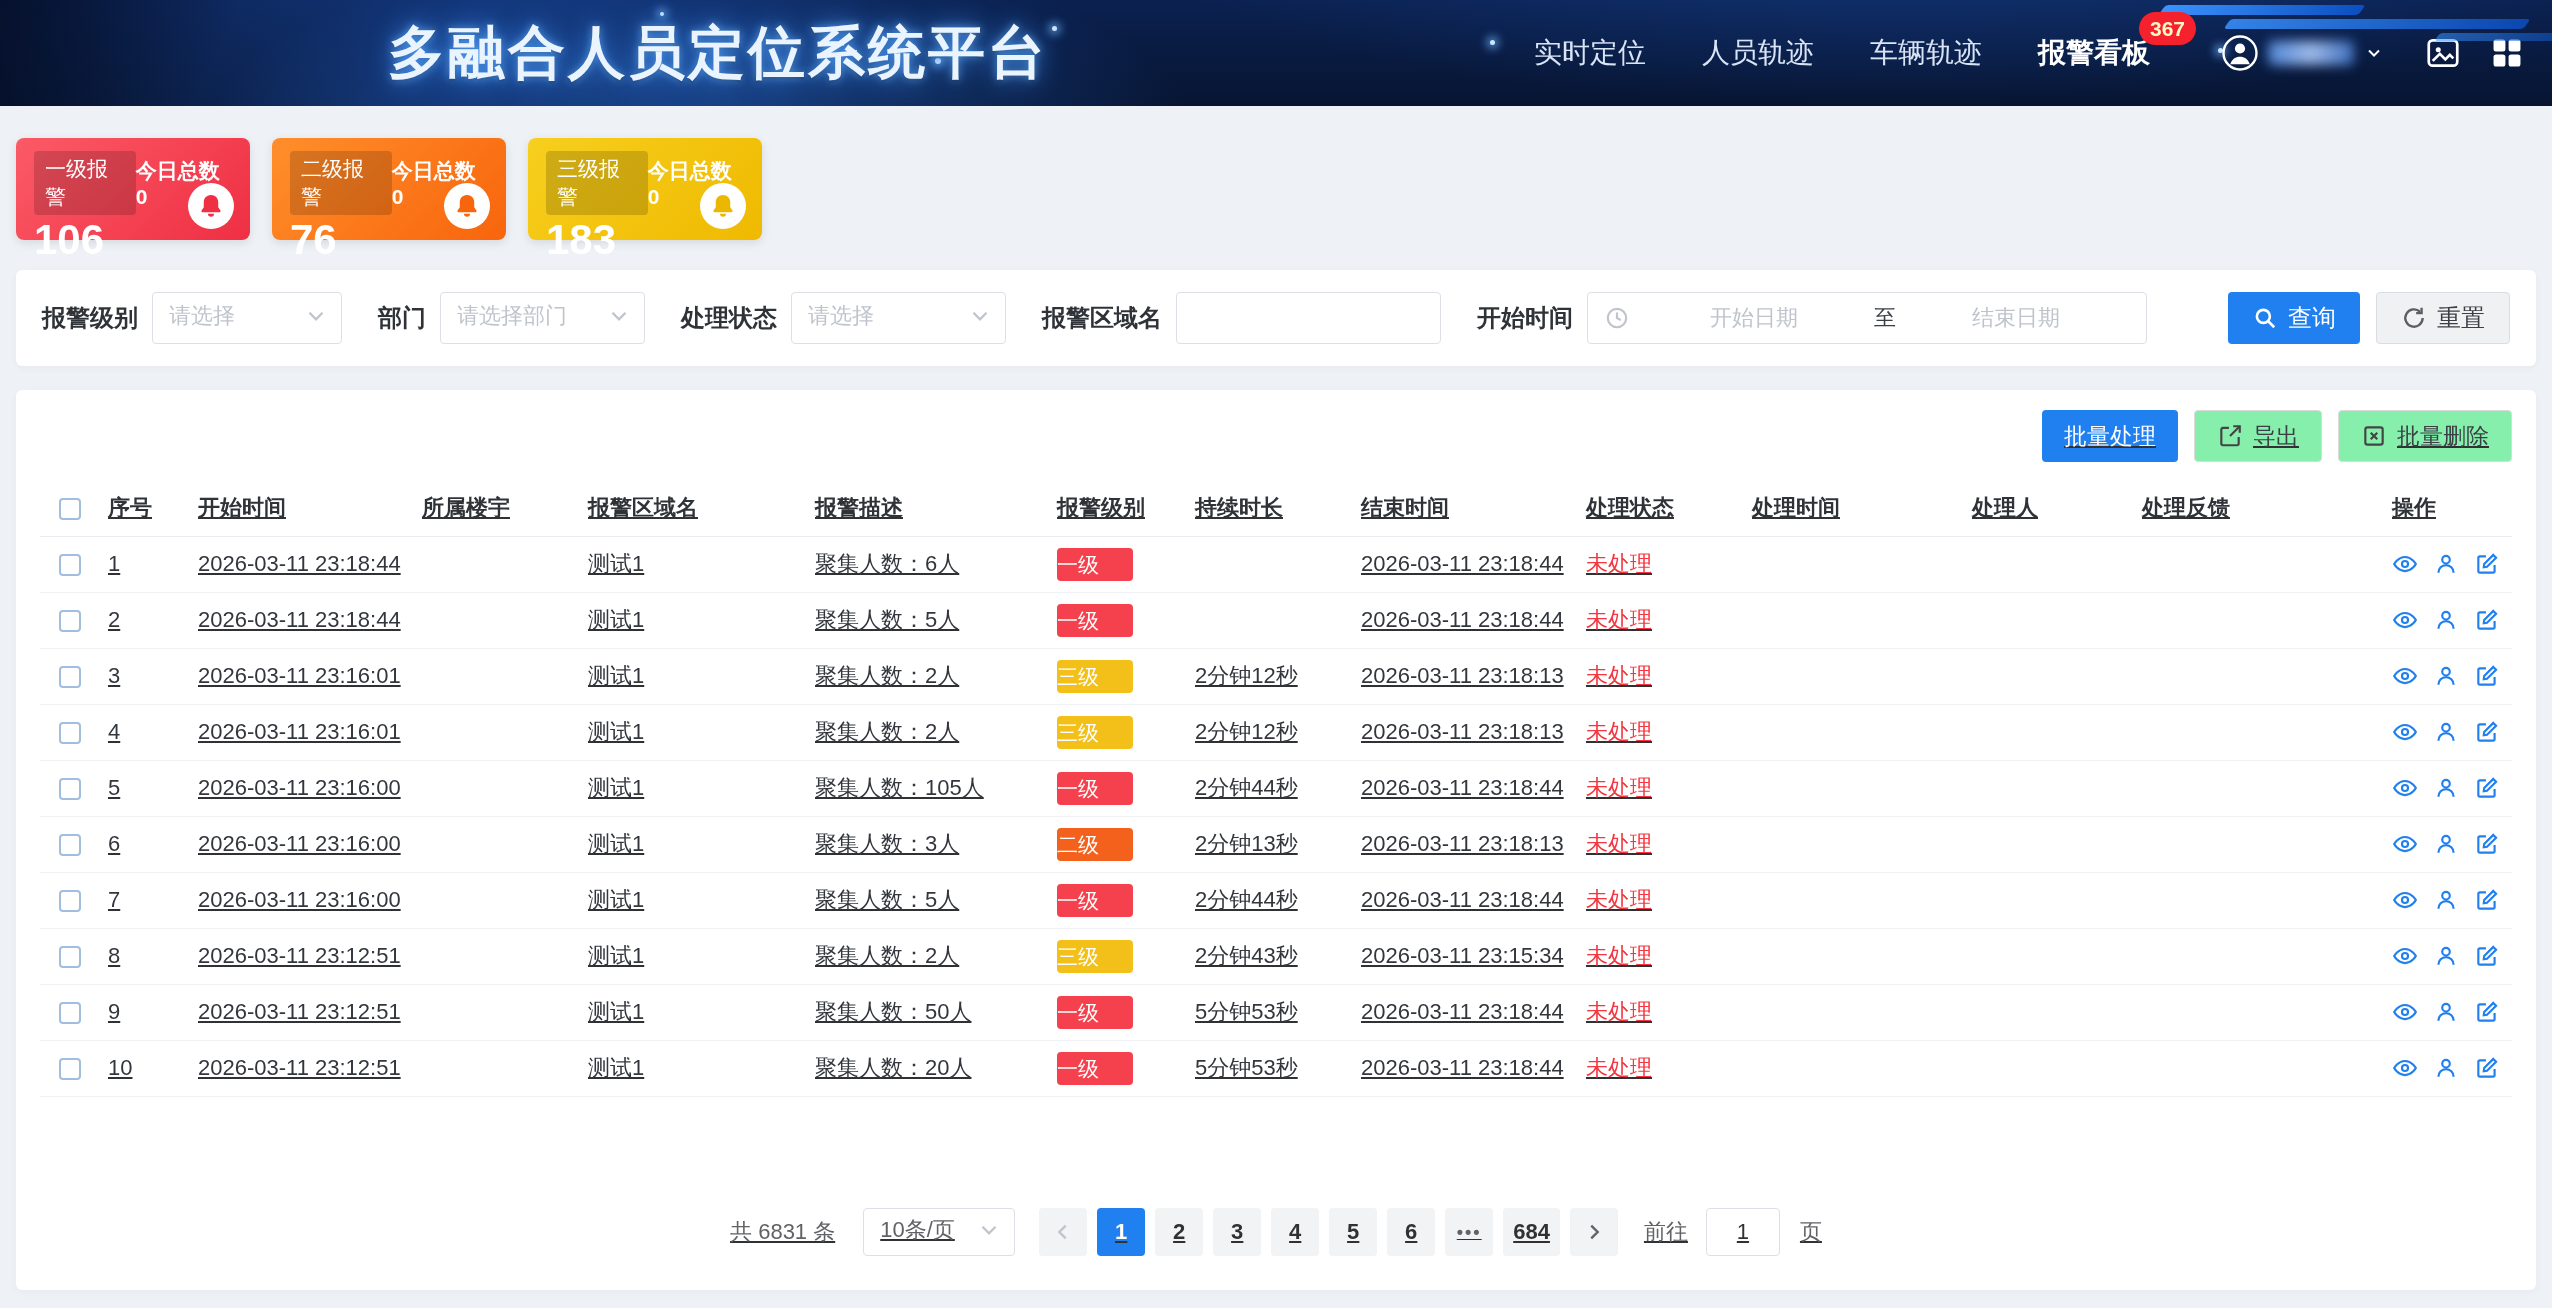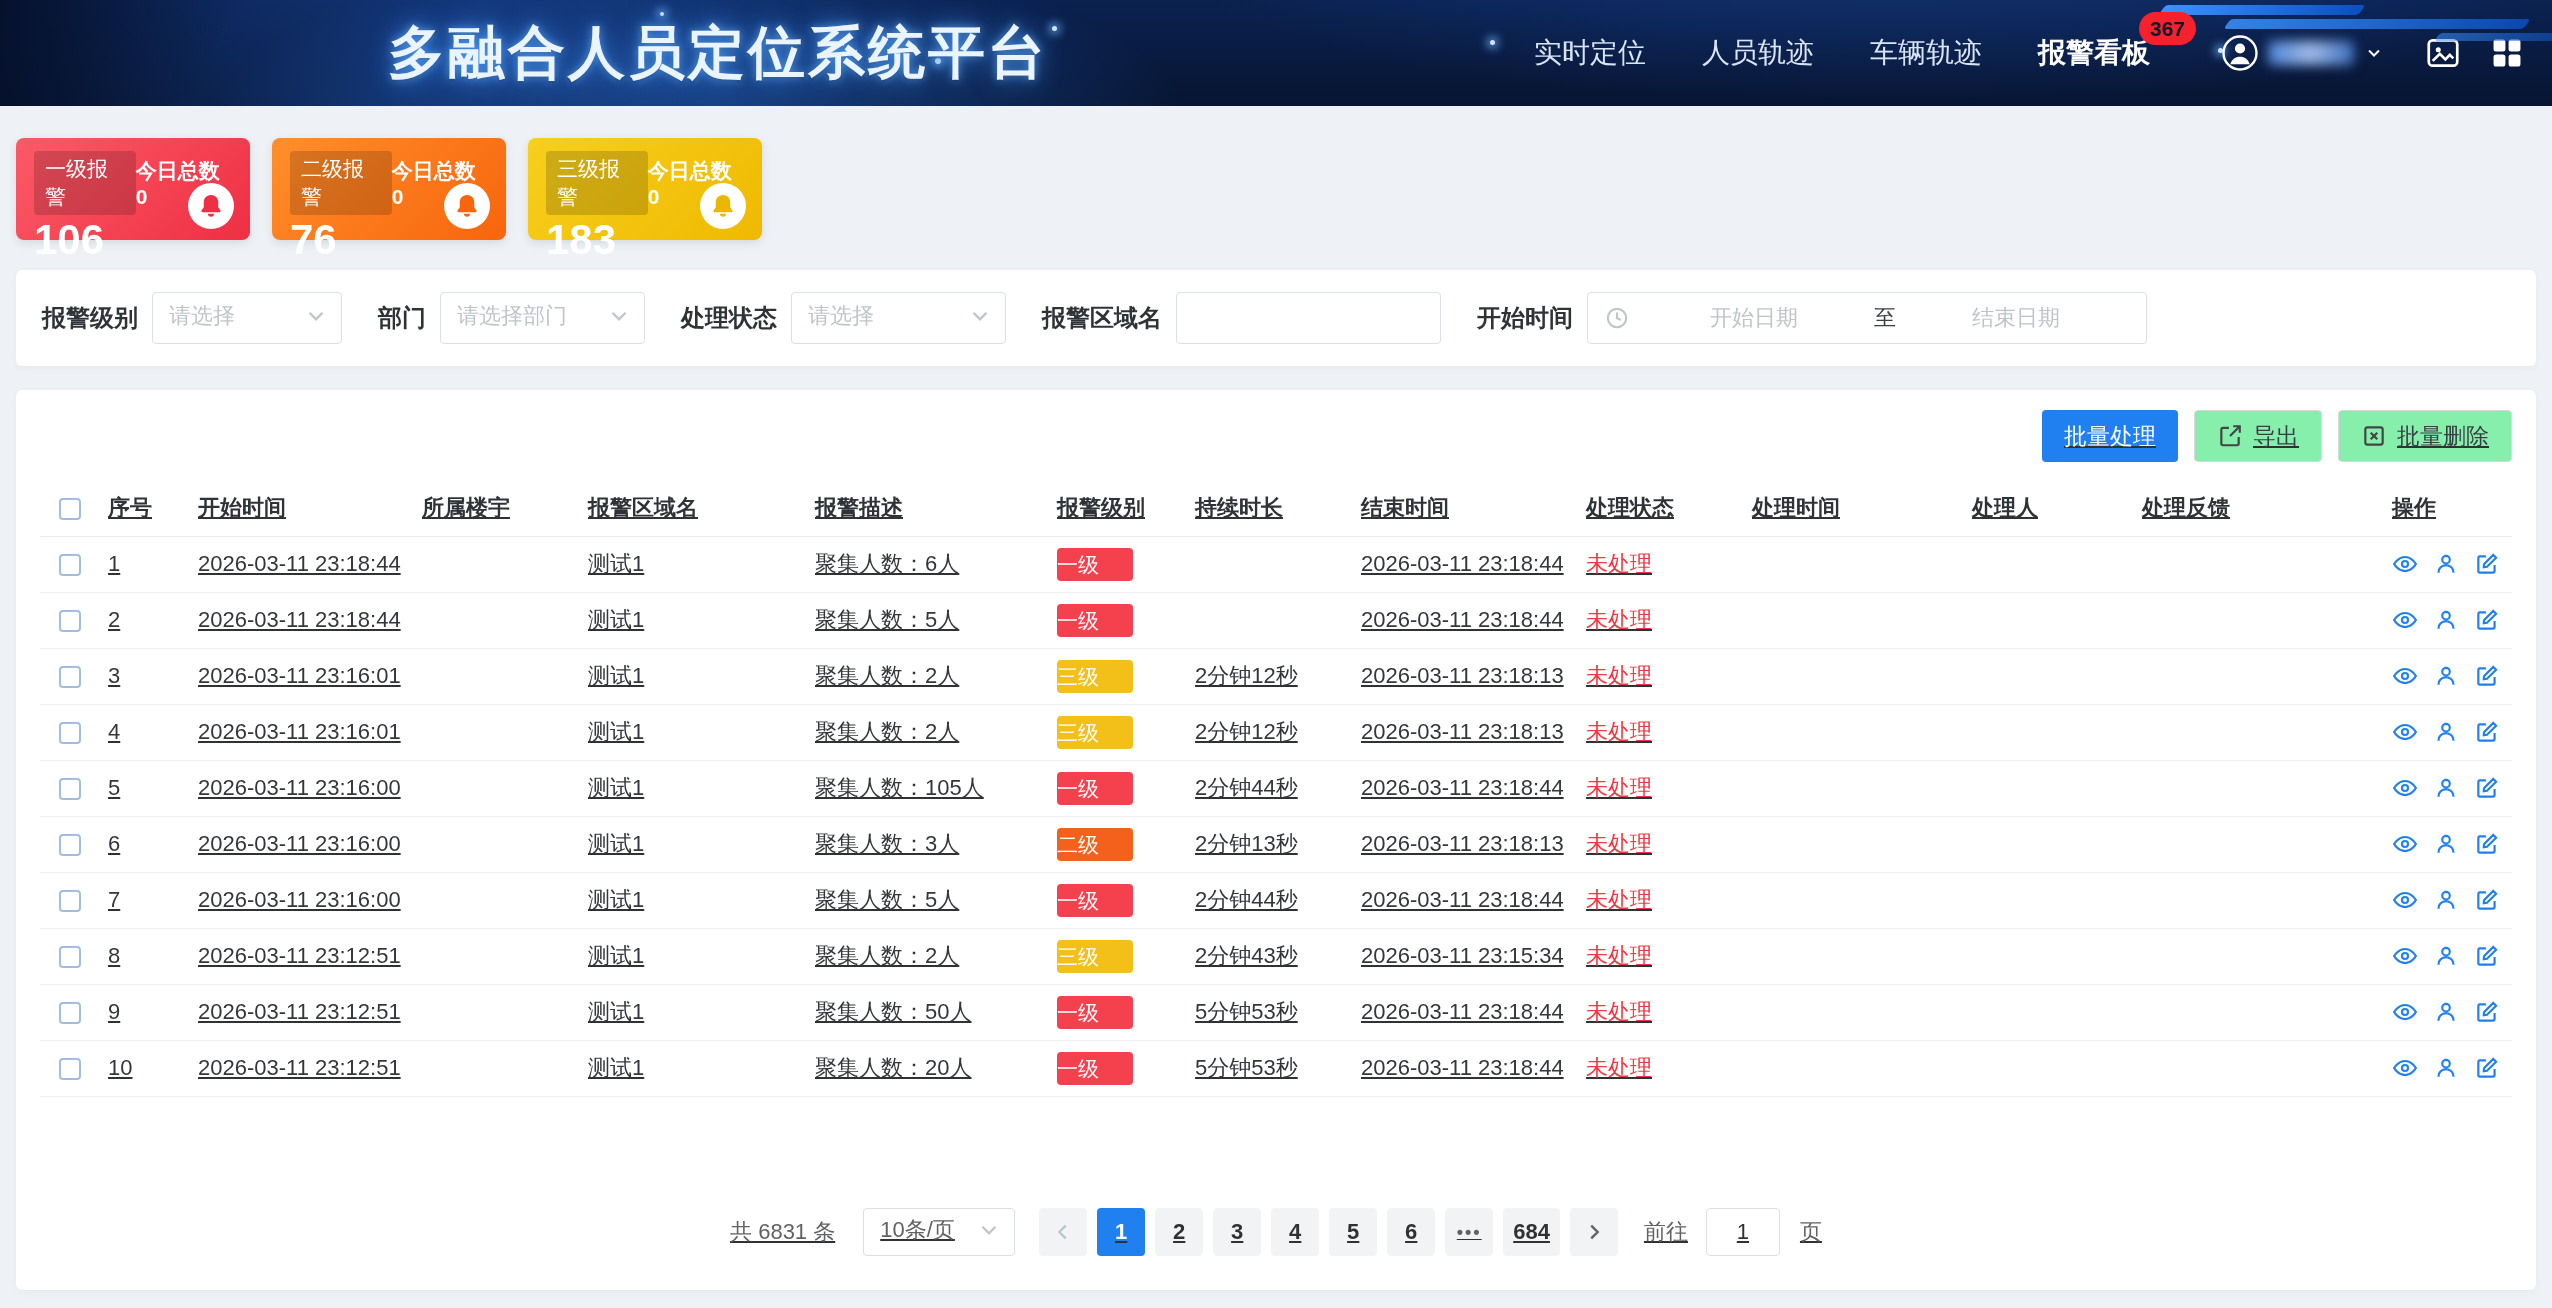--- a/index.html
+++ b/index.html
@@ -38,21 +38,21 @@
 
   .app-title {
     position:relative; margin-left:388px; font-size:57px; font-weight:bold;
     letter-spacing:3px; color:#e9f4ff;
     text-shadow:0 0 26px rgba(64,150,255,.95), 0 0 8px rgba(120,190,255,.7), 0 2px 2px rgba(0,0,0,.35);
     white-space:nowrap;
   }
   .main-nav { position:relative; display:flex; gap:56px; margin-left:auto; align-items:center; }
   .nav-item { position:relative; font-size:28px; color:#d9e4f6; cursor:pointer; white-space:nowrap; }
   .nav-item.active { color:#ffffff; font-weight:bold; }
-  .nav-badge { position:absolute; top:-22px; right:-46px; background:#f5222d; color:#0f172a;
+  .nav-badge { position:absolute; top:-22px; right:-46px; background:#f5222d; color:#fef9c3;
     font-size:21px; font-weight:bold; line-height:1; padding:6px 11px; border-radius:17px; }
 
   .user-area { position:relative; display:flex; align-items:center; margin-left:72px; gap:10px; }
   .avatar { width:36px; height:36px; }
   .user-name-blur { width:86px; height:24px; border-radius:5px;
     background:linear-gradient(90deg,#4f86d6,#9db9e8,#3f6fbe); filter:blur(6px); }
   .caret { width:20px; height:20px; }
 
   .header-icons { display:flex; gap:18px; margin-left:36px; margin-right:22px; }
   .h-icon-btn { width:46px; height:46px; display:flex; align-items:center; justify-content:center; cursor:pointer; }
@@ -300,20 +300,40 @@
       <span class="clock">
           <svg viewBox="0 0 24 24" fill="none" stroke="#c0c4cc" stroke-width="2">
             <circle cx="12" cy="12" r="8.5"></circle>
             <path d="M12 7v5l3.5 2"></path>
           </svg>
         </span>
       <span class="ph half">开始日期</span>
       <span class="to">至</span>
       <span class="ph half">结束日期</span>
     </div>
+  </div>
+  <div class="filter-actions">
+    <button class="btn btn-primary">
+      <span class="ico">
+          <svg viewBox="0 0 24 24" fill="none" stroke="#fff" stroke-width="2.4">
+            <circle cx="10.5" cy="10.5" r="6"></circle>
+            <path d="M15 15l5.5 5.5"></path>
+          </svg>
+        </span>
+      <span>查询</span>
+    </button>
+    <button class="btn btn-plain">
+      <span class="ico">
+          <svg viewBox="0 0 24 24" fill="none" stroke="#5a5e66" stroke-width="2.2">
+            <path d="M20 12a8 8 0 1 1-2.4-5.7"></path>
+            <path d="M19 2.5v5h-5"></path>
+          </svg>
+        </span>
+      <span>重置</span>
+    </button>
   </div>
 </section>
 
 <section class="table-panel">
   <div class="table-toolbar">
     <button class="btn btn-primary">
       <span>批量处理</span>
     </button>
     <button class="btn btn-outline">
       <span class="ico">

